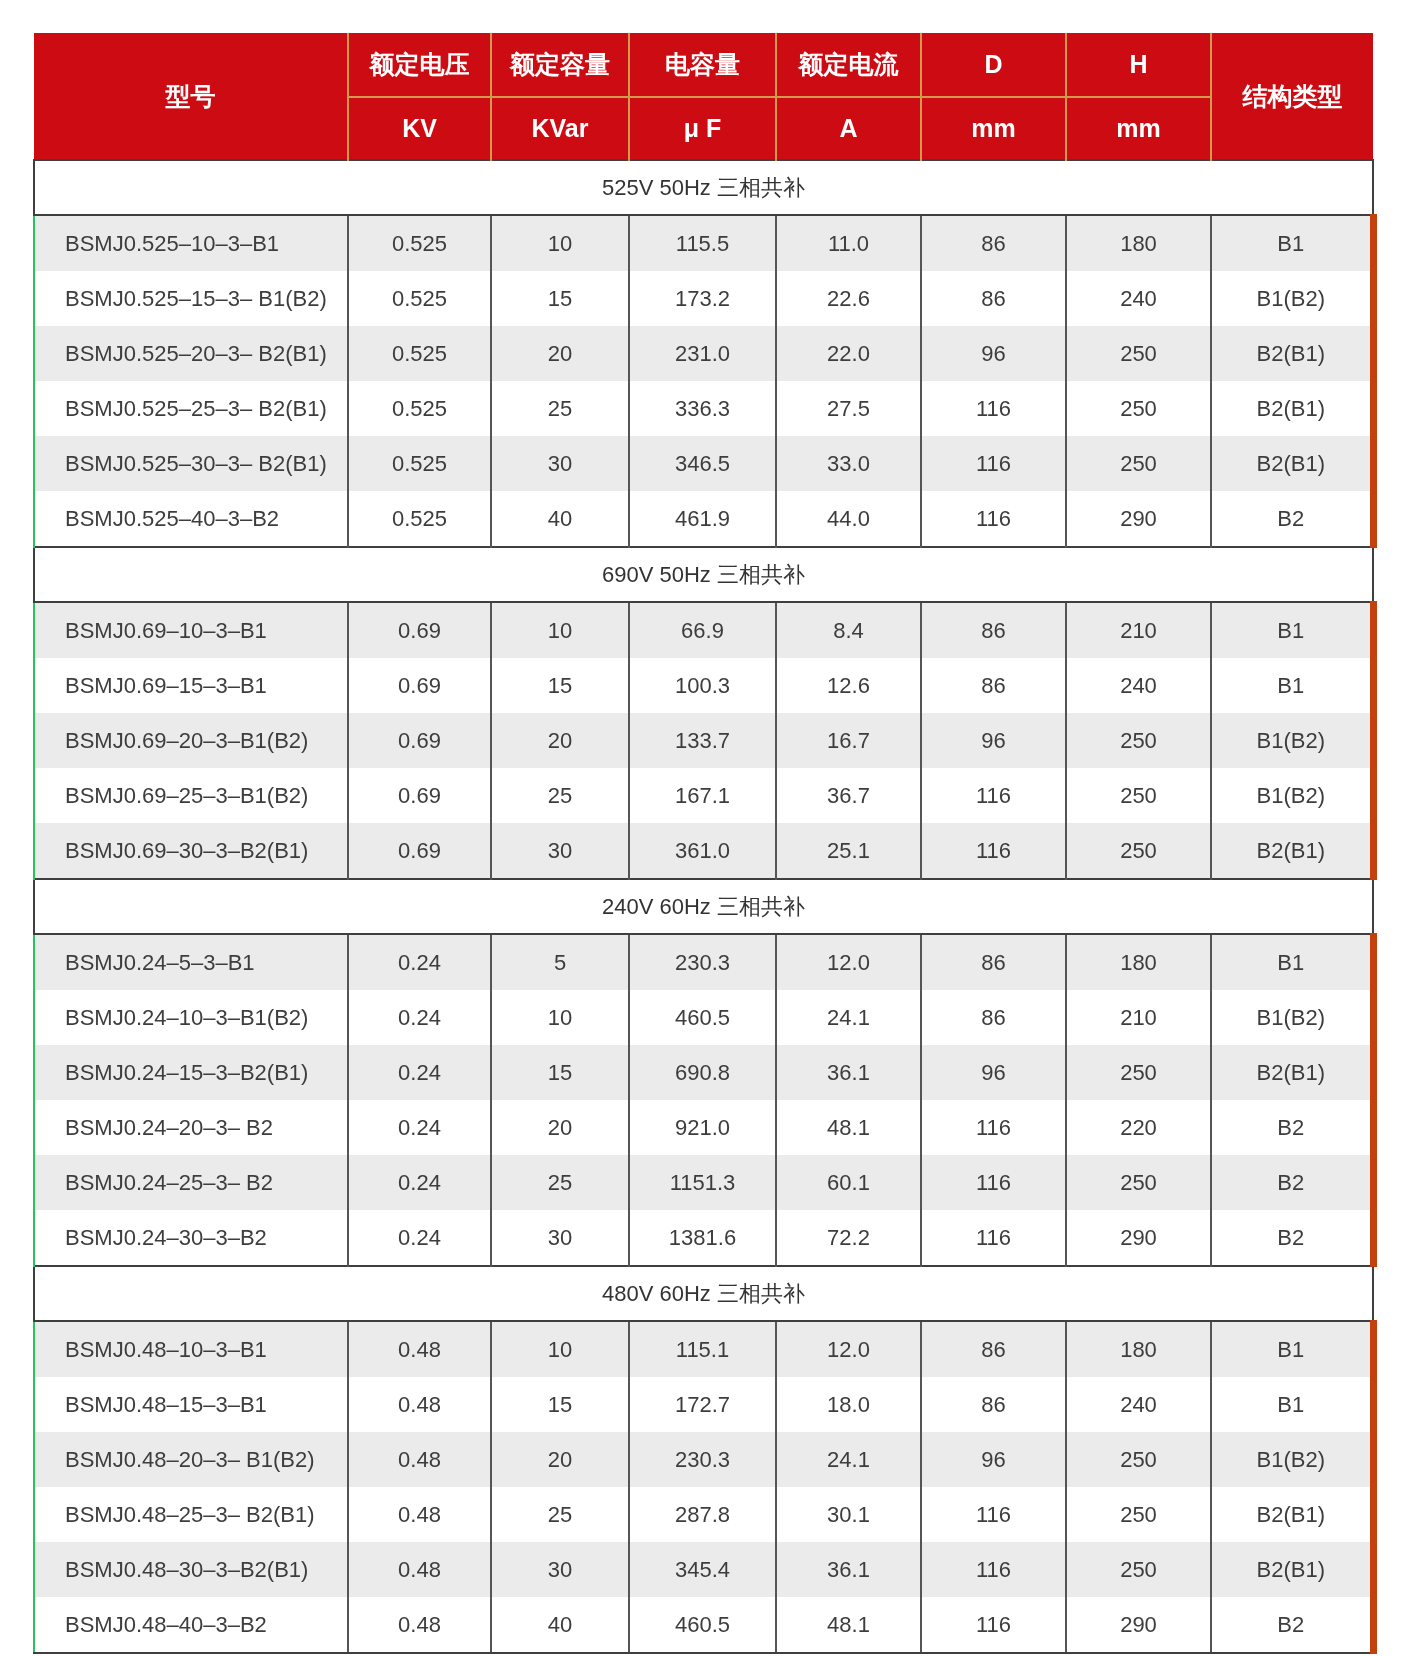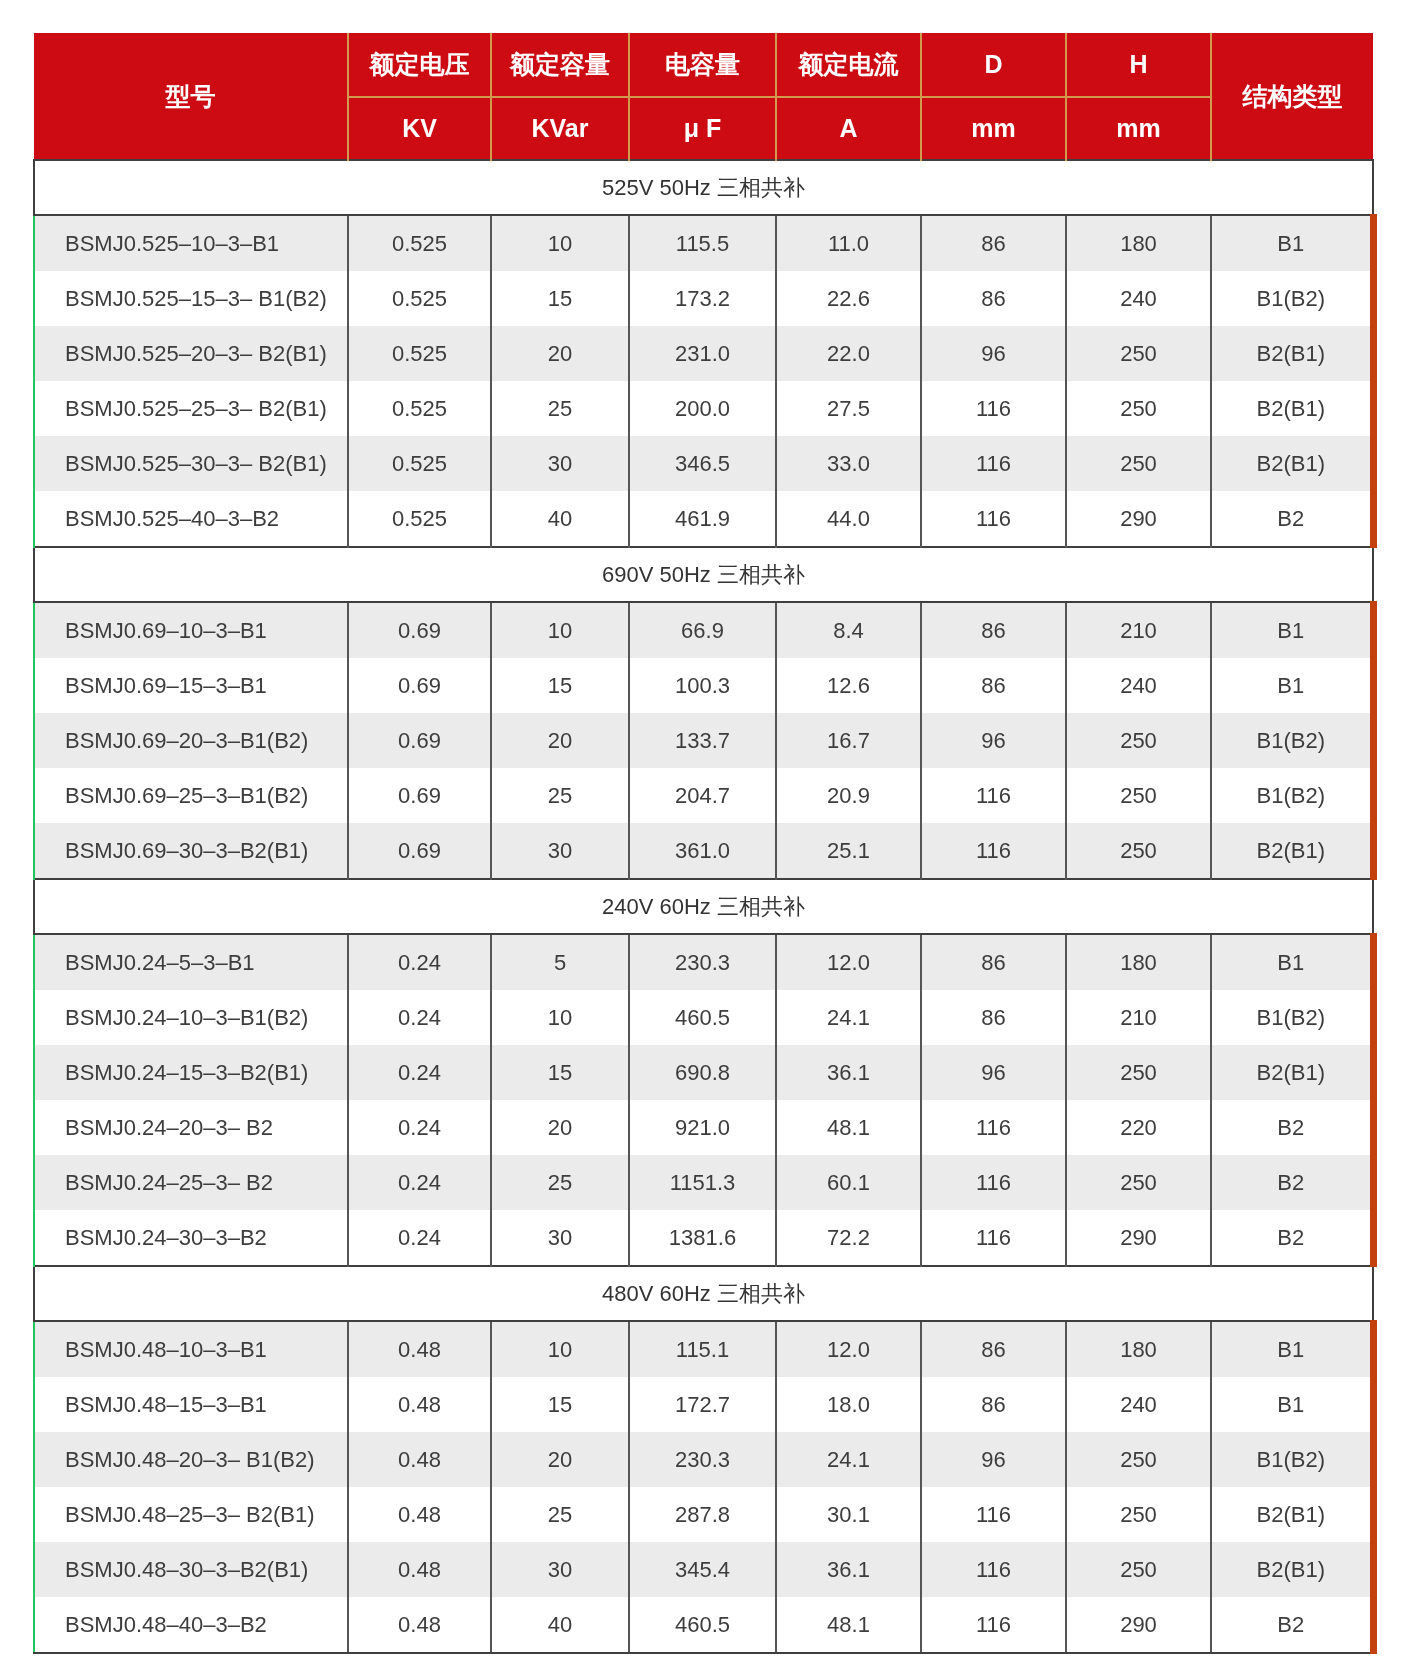--- a/index.html
+++ b/index.html
@@ -135,21 +135,21 @@
           <td>231.0</td>
           <td>22.0</td>
           <td>96</td>
           <td>250</td>
           <td>B2(B1)</td>
         </tr>
         <tr class="data-row row-even">
           <td>BSMJ0.525–25–3– B2(B1)</td>
           <td>0.525</td>
           <td>25</td>
-          <td>200.0</td>
+          <td>336.3</td>
           <td>27.5</td>
           <td>116</td>
           <td>250</td>
           <td>B2(B1)</td>
         </tr>
         <tr class="data-row row-odd">
           <td>BSMJ0.525–30–3– B2(B1)</td>
           <td>0.525</td>
           <td>30</td>
           <td>346.5</td>
@@ -198,22 +198,22 @@
           <td>133.7</td>
           <td>16.7</td>
           <td>96</td>
           <td>250</td>
           <td>B1(B2)</td>
         </tr>
         <tr class="data-row row-even">
           <td>BSMJ0.69–25–3–B1(B2)</td>
           <td>0.69</td>
           <td>25</td>
-          <td>204.7</td>
-          <td>20.9</td>
+          <td>167.1</td>
+          <td>36.7</td>
           <td>116</td>
           <td>250</td>
           <td>B1(B2)</td>
         </tr>
         <tr class="data-row row-odd">
           <td>BSMJ0.69–30–3–B2(B1)</td>
           <td>0.69</td>
           <td>30</td>
           <td>361.0</td>
           <td>25.1</td>

